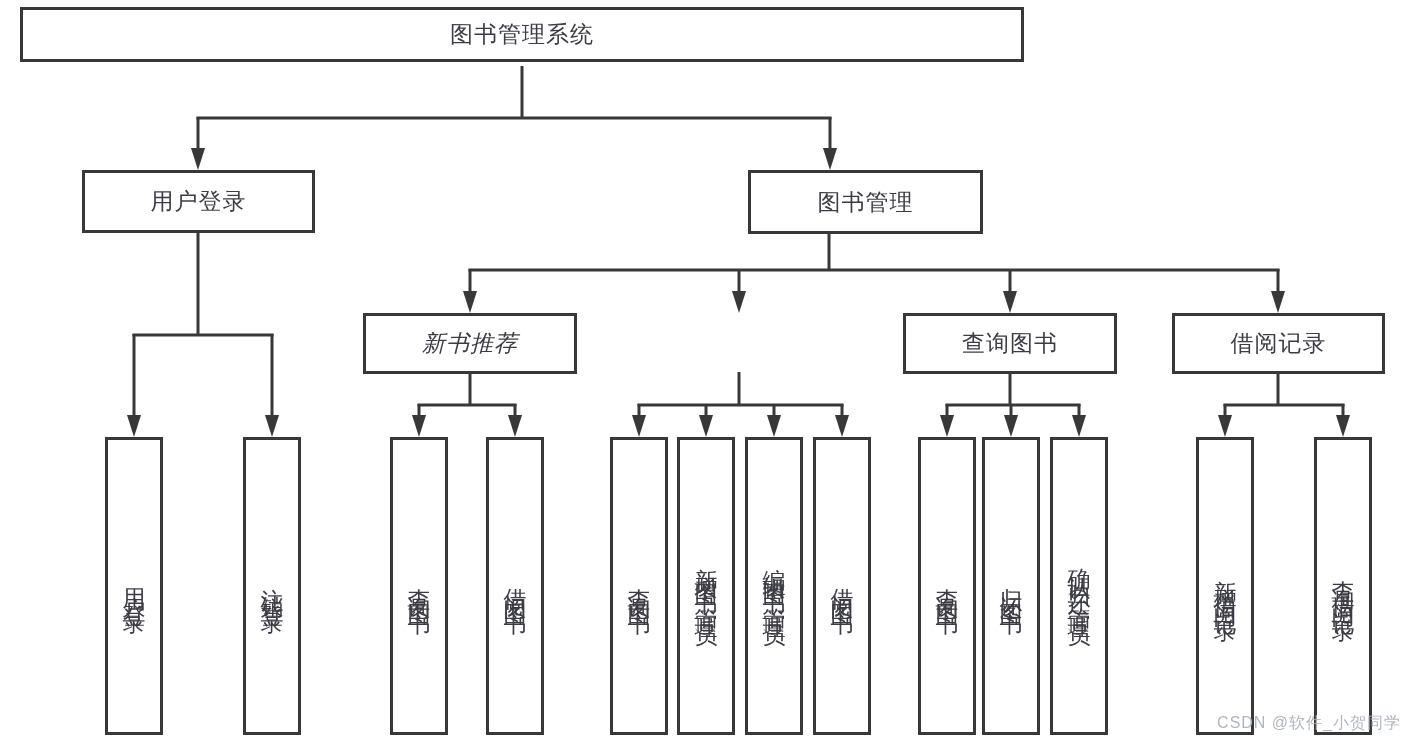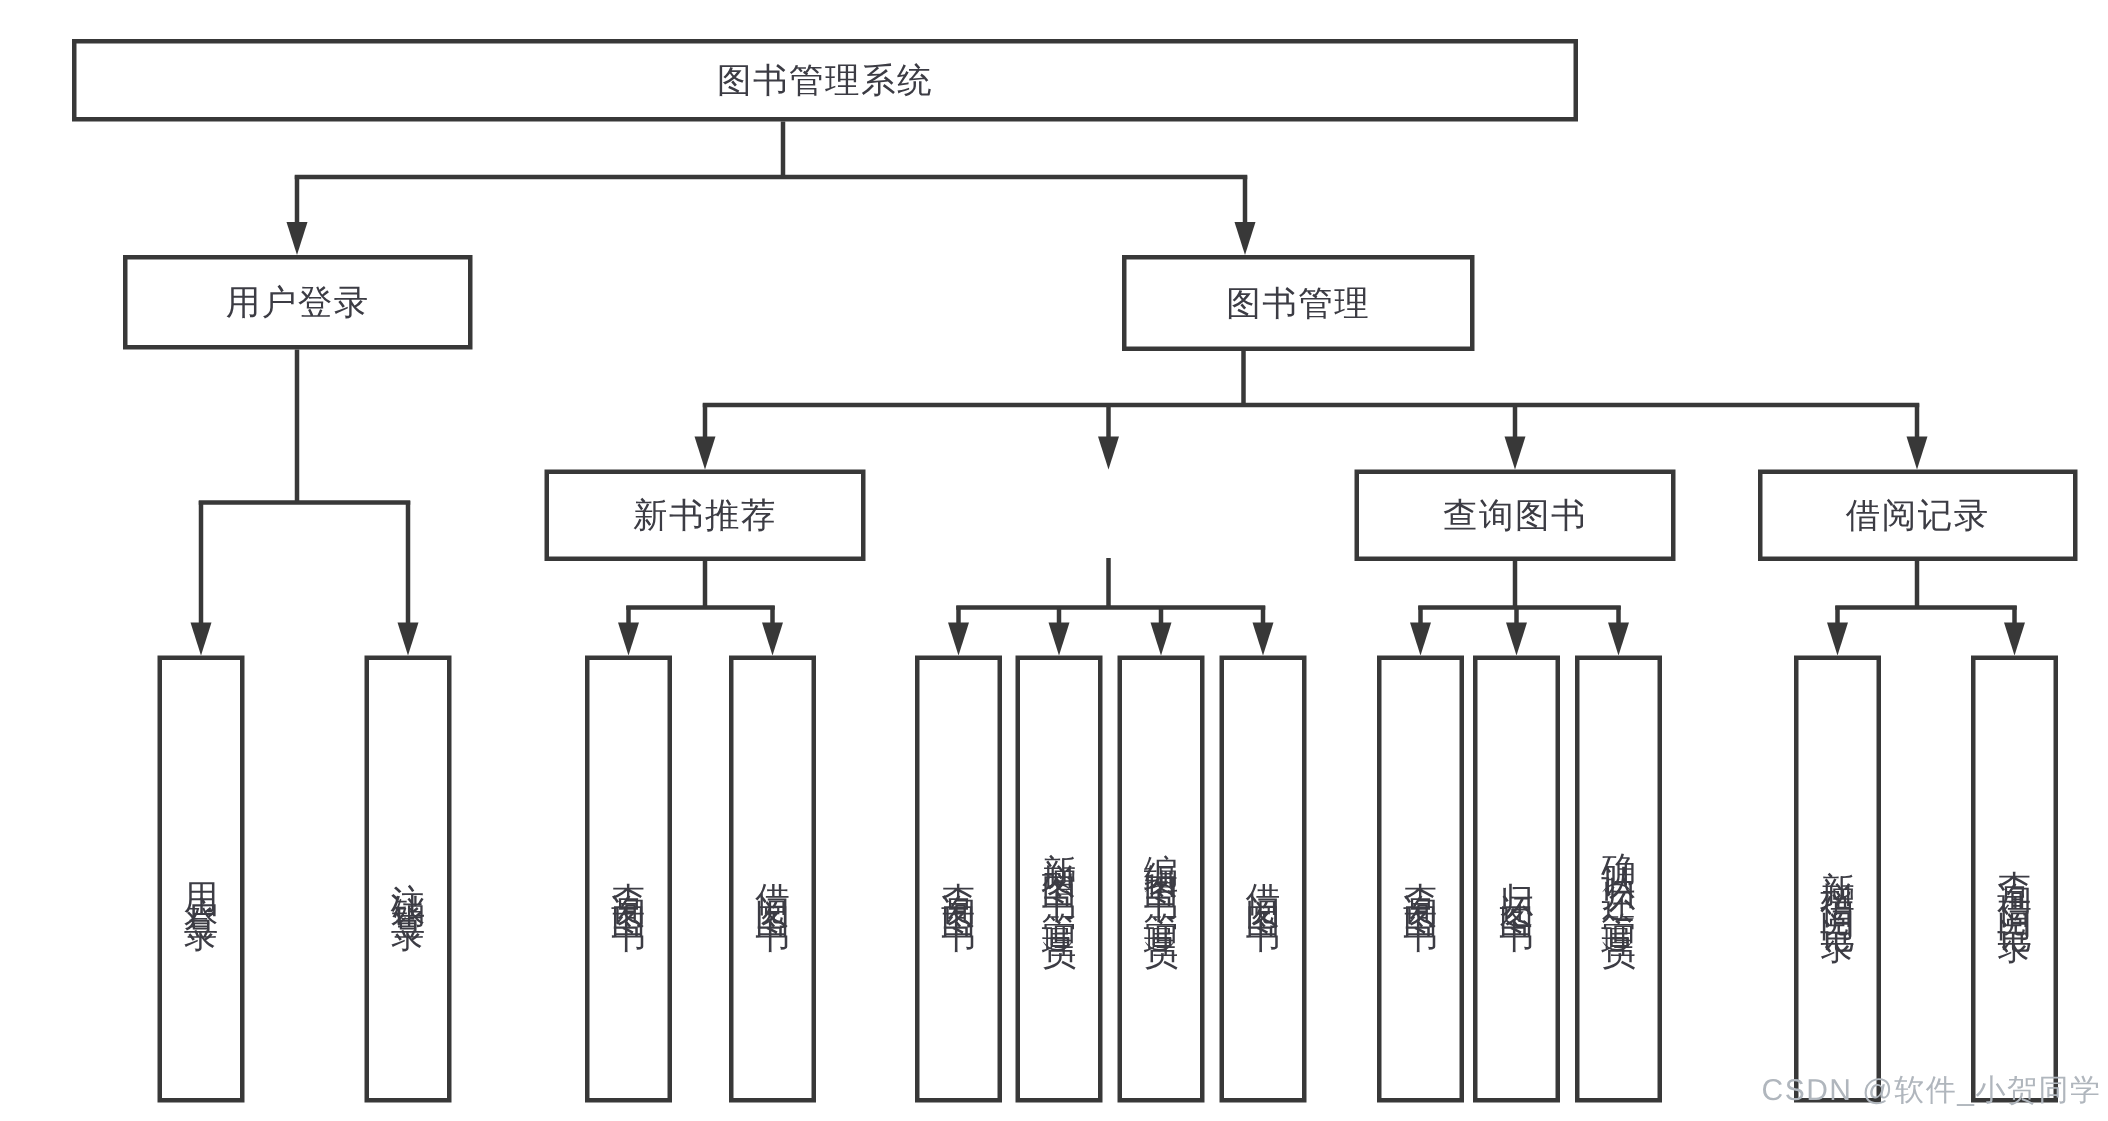--- a/index.html
+++ b/index.html
@@ -33,21 +33,21 @@
     font-size:23px;
     line-height:1;
     letter-spacing:8px;
     white-space:nowrap;
   }
   #watermark{
     position:absolute;
     right:4px;
     top:713px;
     z-index:3;
-    font-size:20px;
+    font-size:16px;
     letter-spacing:1px;
     color:#b0b6bd;
     white-space:nowrap;
   }
 </style>
 </head>
 <body>
 
 <div id="canvas">
 
@@ -110,32 +110,32 @@
       <polygon points="767,415 781,415 774,437"></polygon>
       <polygon points="835,415 849,415 842,437"></polygon>
       <polygon points="940,415 954,415 947,437"></polygon>
       <polygon points="1004,415 1018,415 1011,437"></polygon>
       <polygon points="1072,415 1086,415 1079,437"></polygon>
       <polygon points="1218,415 1232,415 1225,437"></polygon>
       <polygon points="1336,415 1350,415 1343,437"></polygon>
     </g>
   </svg>
 
-  <div class="box" style="left:20px;top:26px;width:1004px;height:55px;margin-left:28px;">
+  <div class="box" style="left:20px;top:7px;width:1004px;height:55px;">
     <span class="hlabel">图书管理系统</span>
   </div>
 
   <div class="box" style="left:82px;top:170px;width:233px;height:63px;">
     <span class="hlabel">用户登录</span>
   </div>
   <div class="box" style="left:712px;top:170px;width:235px;height:64px;margin-left:36px;">
     <span class="hlabel">图书管理</span>
   </div>
 
-  <div class="box" style="left:363px;top:313px;width:214px;height:61px;">
+  <div class="box" style="left:363px;top:313px;width:214px;height:61px;font-style:italic;">
     <span class="hlabel">新书推荐</span>
   </div>
   <div class="box" style="left:903px;top:313px;width:214px;height:61px;">
     <span class="hlabel">查询图书</span>
   </div>
   <div class="box" style="left:1172px;top:313px;width:213px;height:61px;">
     <span class="hlabel">借阅记录</span>
   </div>
 
   <div class="box" style="left:105px;top:437px;width:58px;height:298px;">

